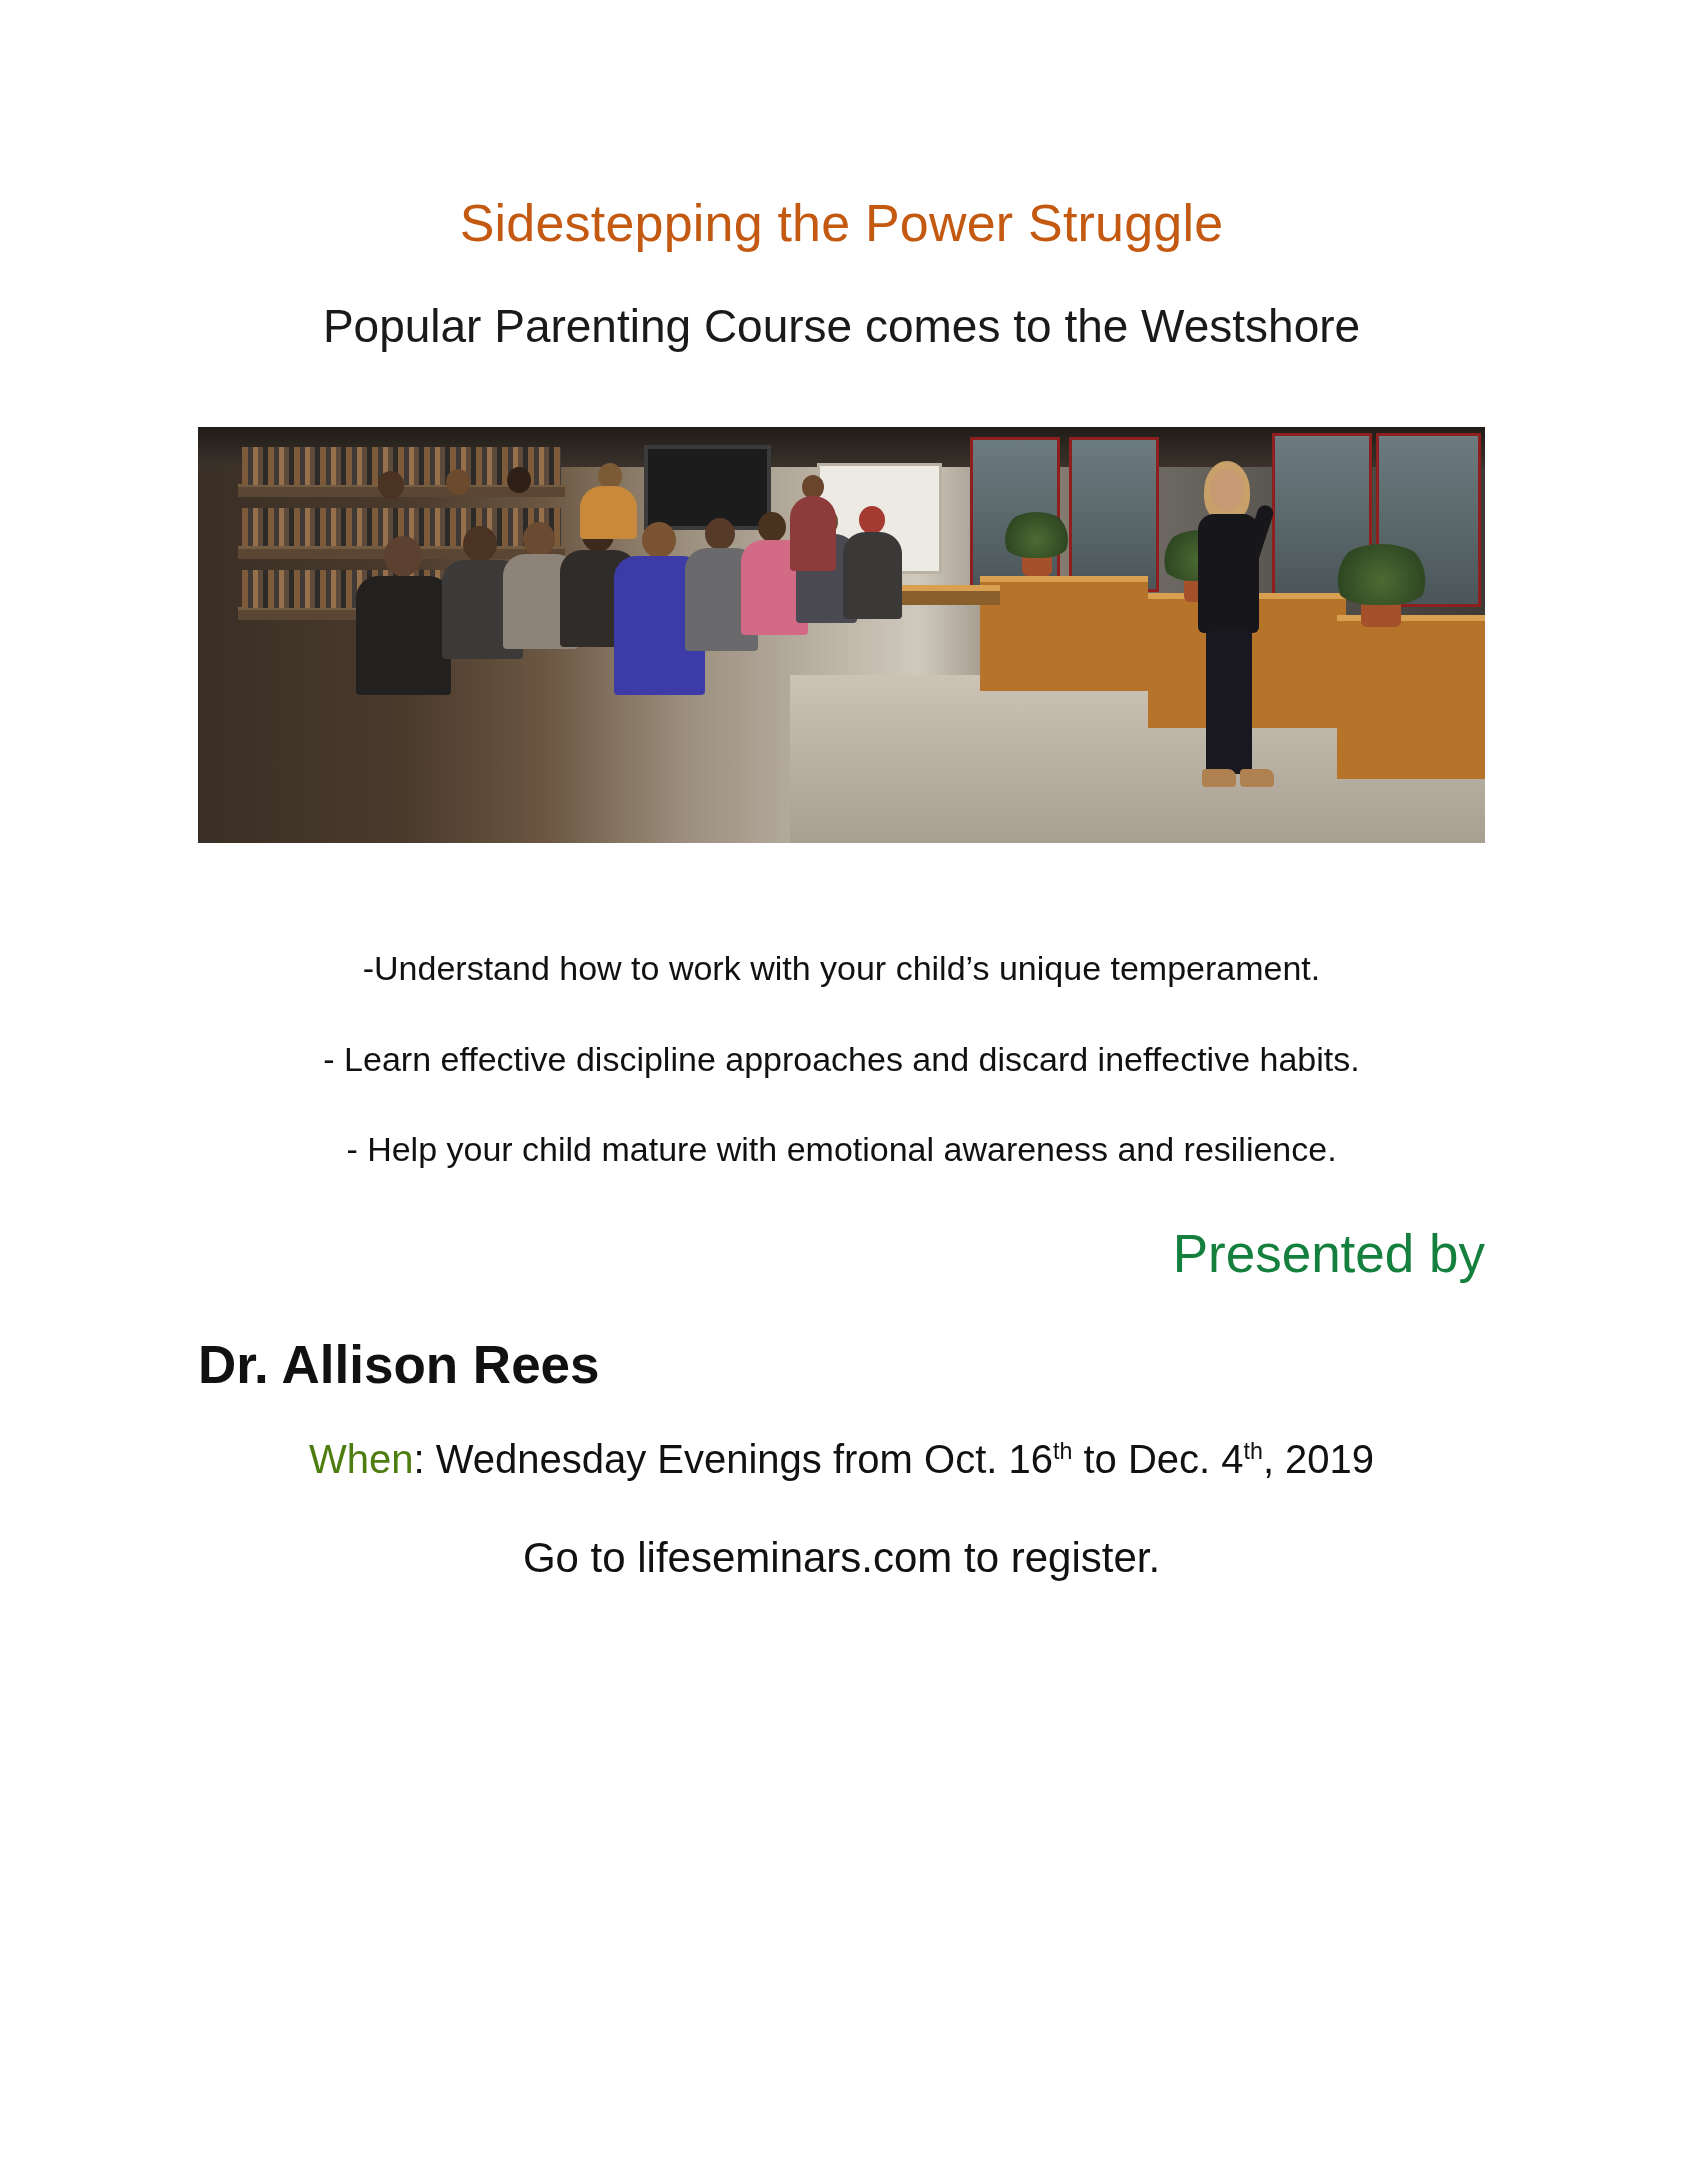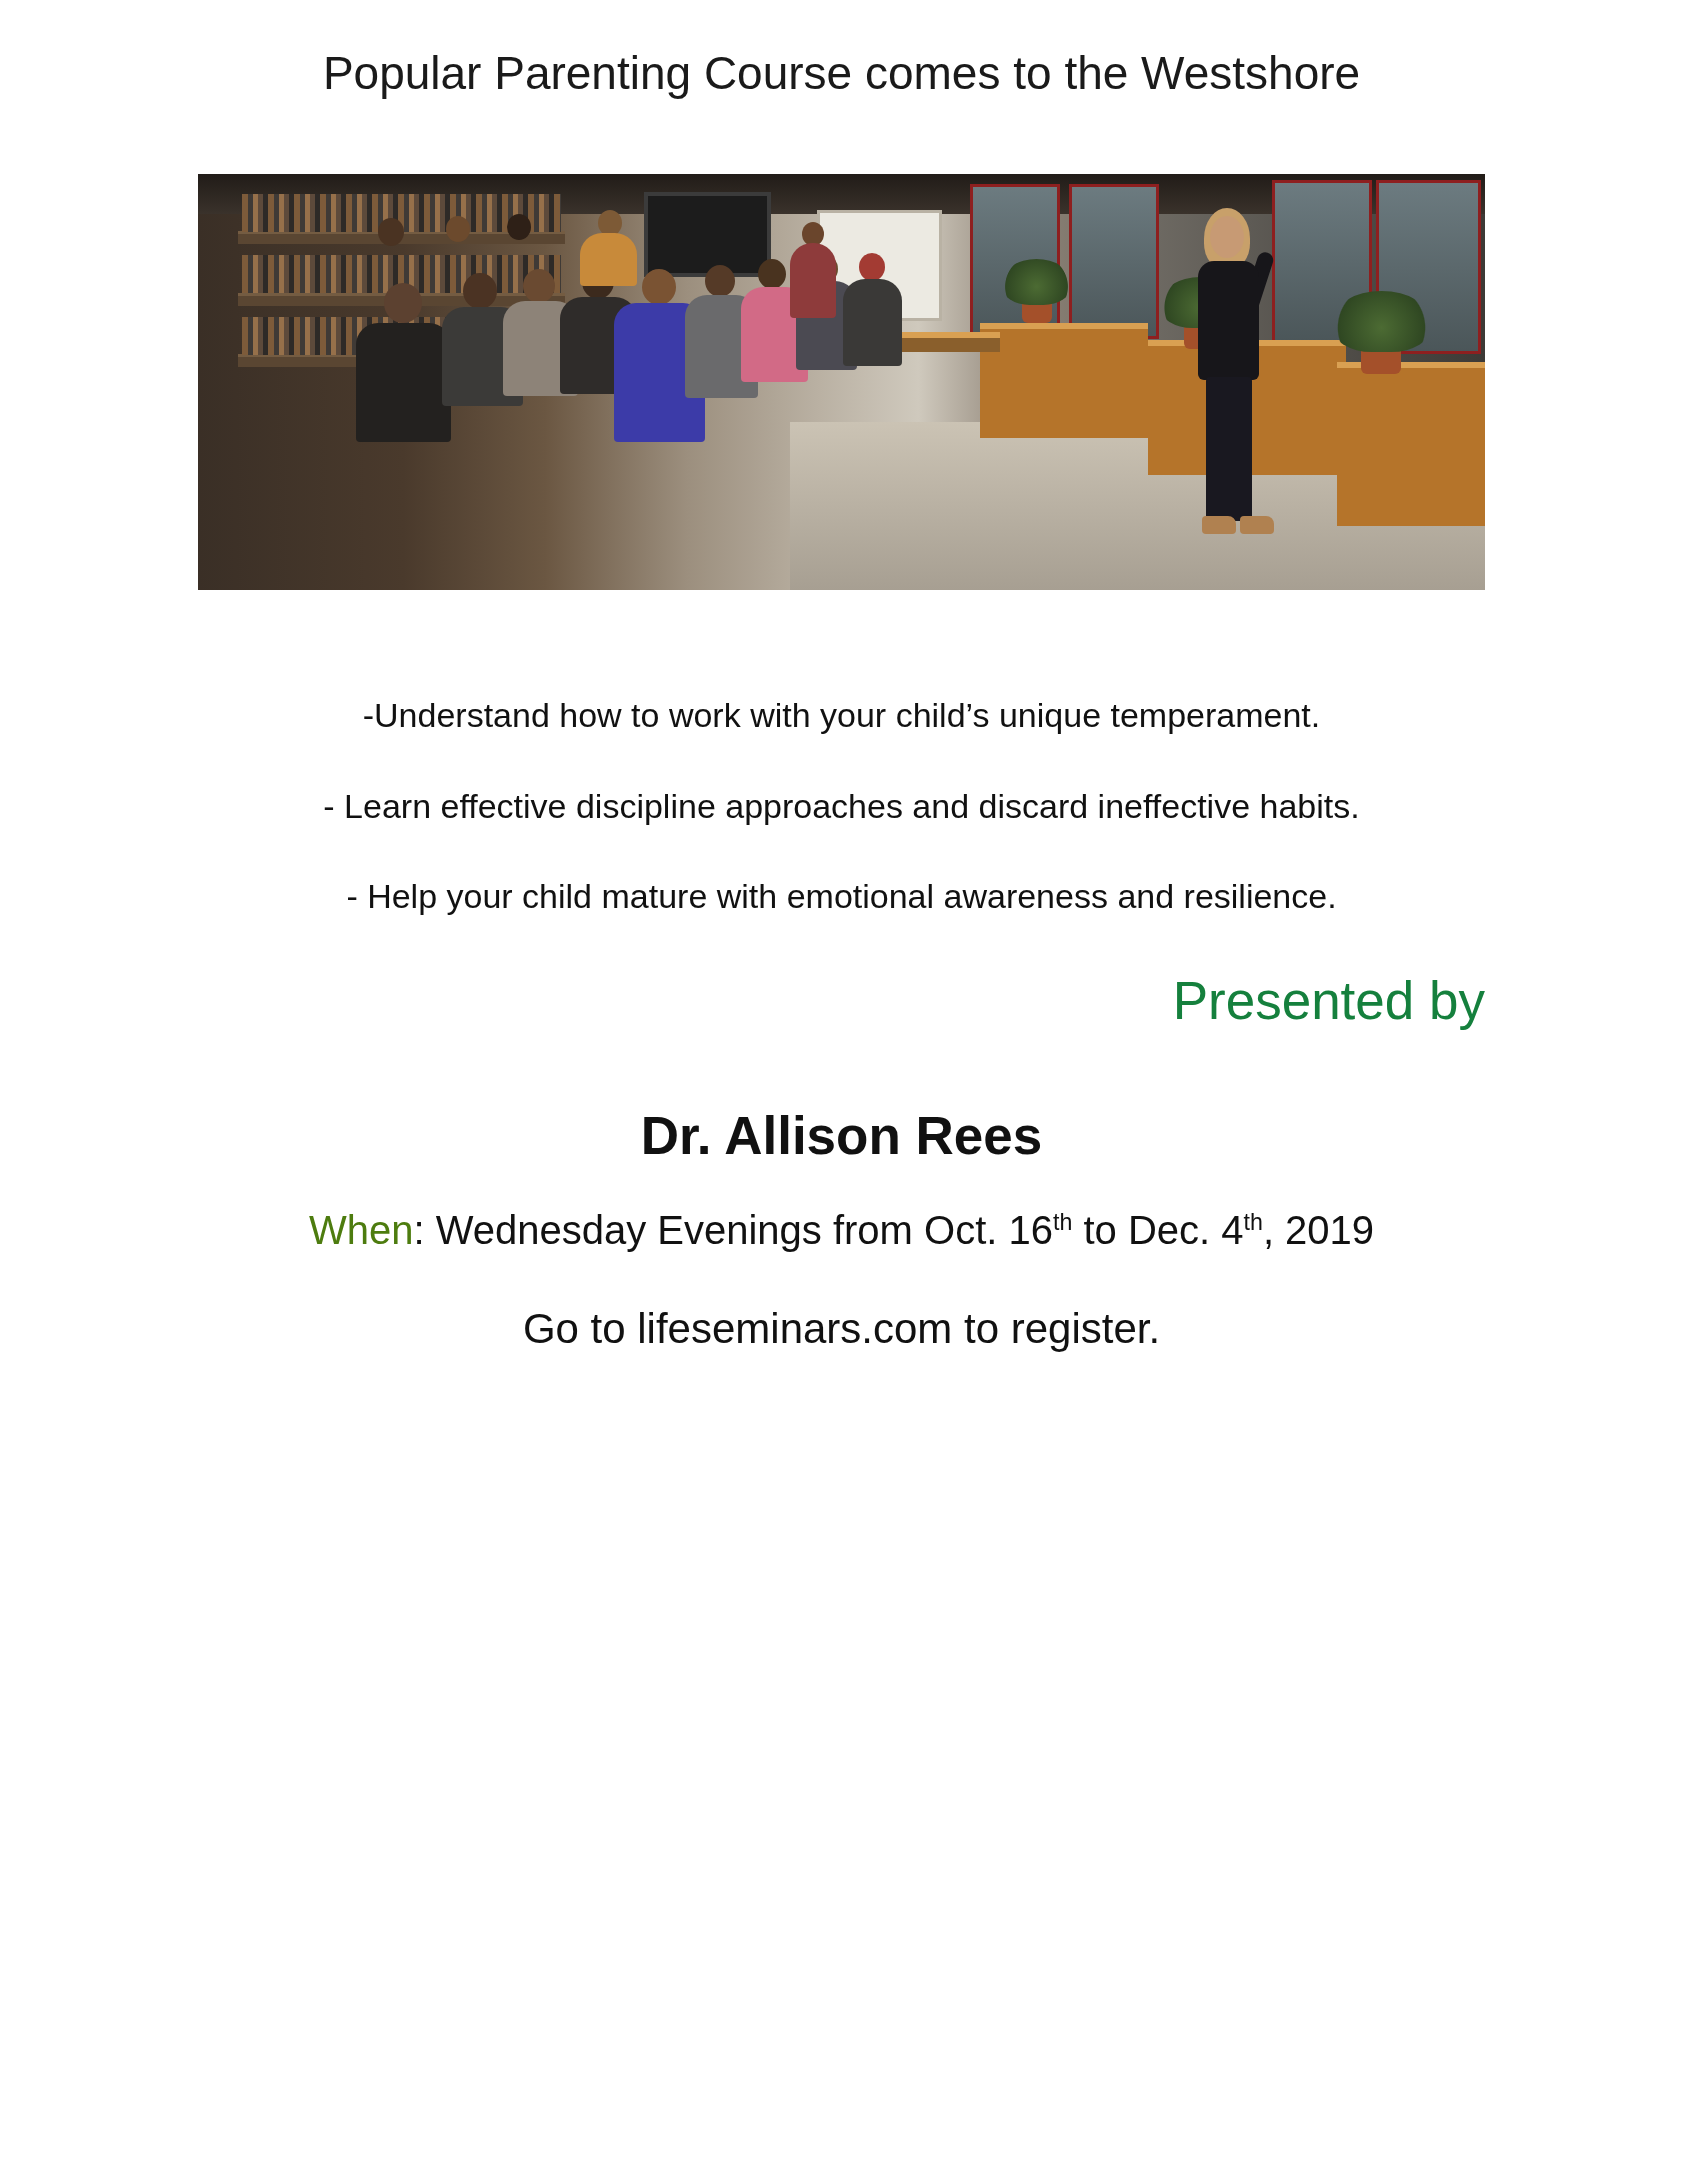--- a/index.html
+++ b/index.html
@@ -190,24 +190,24 @@
     color: #111111;
     margin-bottom: 48px;
   }
   .presented {
     text-align: right;
     font-size: 53px;
     margin-top: 52px;
     color: #15803d;
   }
   .presenter {
-    text-align: center;
+    text-align: left;
     font-size: 53px;
     font-weight: 700;
-    margin-top: 74px;
+    margin-top: 50px;
     color: #111111;
   }
   .detail {
     text-align: center;
     font-size: 40px;
     margin-top: 42px;
     color: #111111;
   }
   .detail.tight {
     margin-top: 34px;
@@ -224,20 +224,21 @@
     font-size: 42px;
     margin-top: 52px;
     color: #111111;
   }
 </style>
 </head>
 <body>
 
 <div class="page">
 
+  <h1 class="title accent-brown">Sidestepping the Power Struggle</h1>
 
   <h2 class="subtitle">Popular Parenting Course comes to the Westshore</h2>
 
   <div class="photo-wrap">
     <div class="ph-bg"></div>
     <div class="ph-ceiling"></div>
 
     <div class="ph-shelf" style="left:40px; top:57px; width:327px; height:10px;"></div>
     <div class="ph-books" style="left:44px; top:20px; width:319px; height:38px;"></div>
     <div class="ph-shelf" style="left:40px; top:119px; width:327px; height:10px;"></div>

